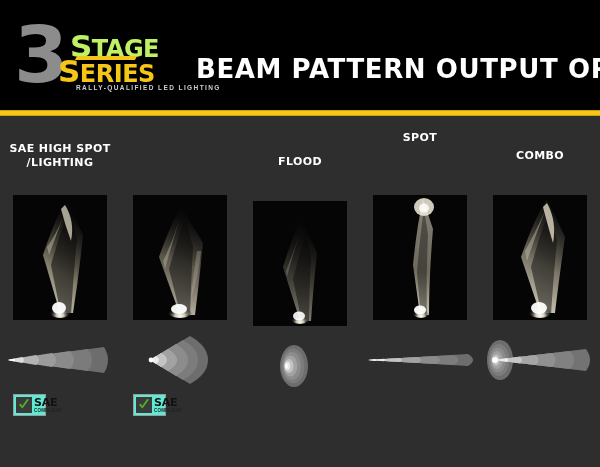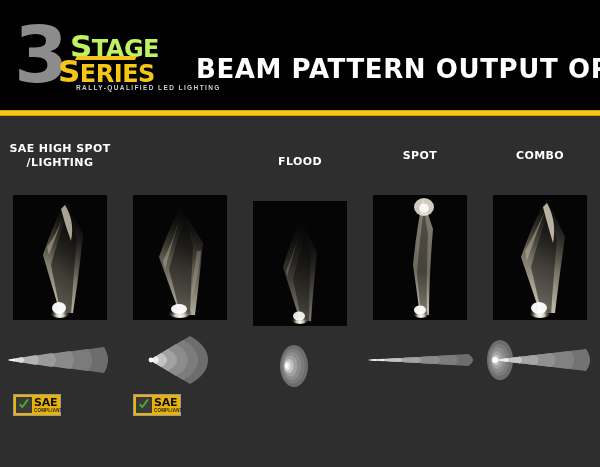--- a/index.html
+++ b/index.html
@@ -144,23 +144,23 @@
     left: 0;
     width: 120px;
     height: 58px;
   }
   .beam svg { display: block; }
 
   .sae-badge {
     position: absolute;
     top: 278px;
     left: 13px;
-    width: 48px;
+    width: 33px;
     height: 22px;
-    background: #eab308;
+    background: #5eead4;
     border: 1px solid #9a9a9a;
     box-sizing: border-box;
     display: flex;
     align-items: center;
     padding: 0 2px;
     justify-content: space-between;
   }
   .sae-check {
     width: 16px; height: 16px;
     background: #3a3a3a;
@@ -351,21 +351,21 @@
             <ellipse cx="6.5" cy="0" rx="6.8" ry="10.5" fill="#a2a2a2"></ellipse>
             <ellipse cx="5" cy="0" rx="4.6" ry="7" fill="#c3c3c3"></ellipse>
             <ellipse cx="3.5" cy="0" rx="2.8" ry="4.2" fill="#e8e8e8"></ellipse>
             <ellipse cx="2.5" cy="0" rx="1.5" ry="2.2" fill="#ffffff"></ellipse>
           </g>
         </svg>
       </div>
     </div>
 
     <div class="col" style="left:360px;">
-      <div class="col-label" style="top:33px;">
+      <div class="col-label" style="top:15px;">
         <span>SPOT</span>
       </div>
       <div class="photo">
         <svg width="94" height="125" viewBox="0 0 94 125">
           <defs>
             <radialGradient id="p4a" cx="50%" cy="90%" r="40%">
               <stop offset="0%" stop-color="#ffffff"></stop>
               <stop offset="38%" stop-color="#cec7b3"></stop>
               <stop offset="100%" stop-color="#050505" stop-opacity="0"></stop>
             </radialGradient>

